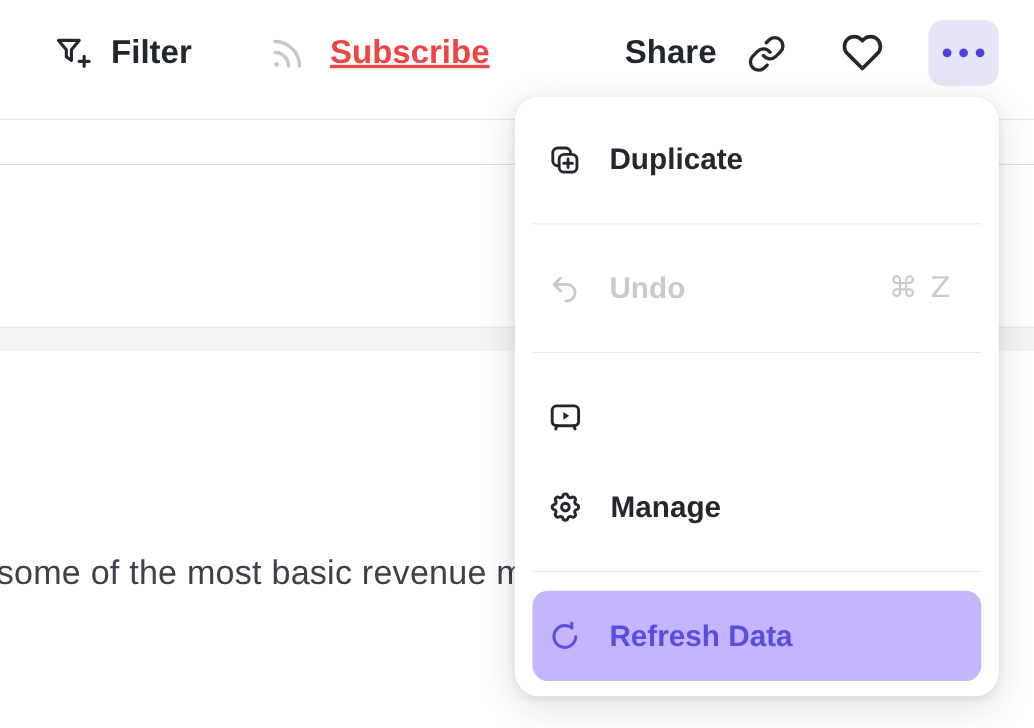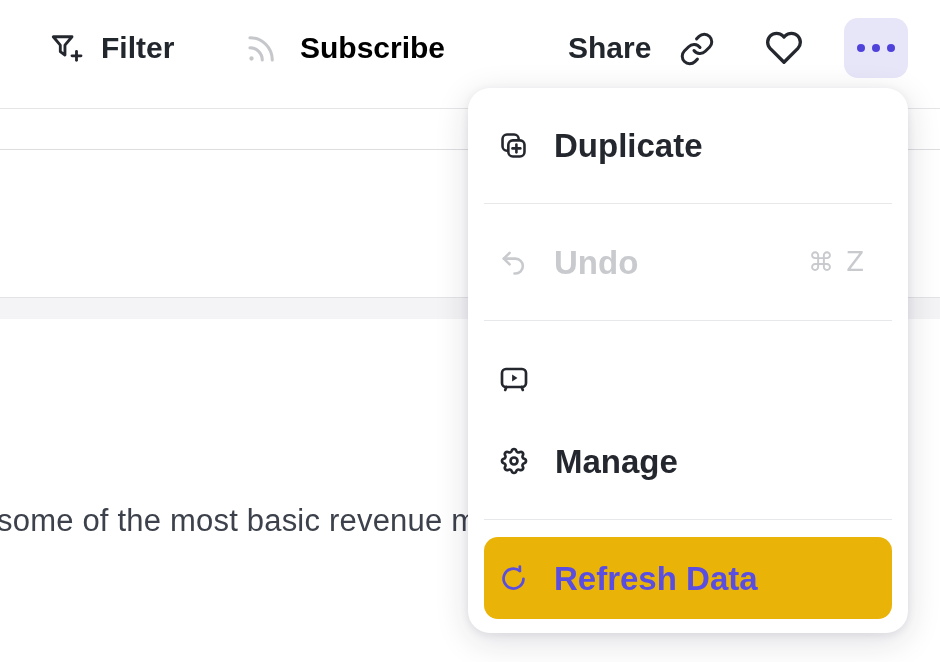--- a/index.html
+++ b/index.html
@@ -23,21 +23,21 @@
     font-size: 31px; font-weight: 400; color: #3c414b;
     white-space: nowrap; letter-spacing: 0.2px;
   }
 
   
   .toolbar { position: absolute; left: 0; top: 0; width: 940px; height: 96px; background: #ffffff; }
   .tb-item { position: absolute; display: flex; align-items: center; cursor: pointer; text-align: center; }
   .tb-label { font-size: 30px; font-weight: 700; line-height: 1; }
   .filter-btn  { left: 48px;  top: 24px; height: 48px; gap: 17px; }
   .subscribe-btn { left: 243px; top: 24px; height: 48px; gap: 20px; color: #c5c7ca; }
-  .subscribe-btn .tb-label { color: #000000; }
+  .subscribe-btn .tb-label { color: #ef4444; text-decoration: underline; }
   .avatar {
     position: absolute; left: 470px; top: 23px; width: 50px; height: 50px;
     border-radius: 50%; background: #c6cfe9; color: #ffffff;
     display: flex; align-items: center; justify-content: center;
     font-size: 23px; font-weight: 700; letter-spacing: 0.5px; cursor: pointer;
   }
   .share-btn { left: 568px; top: 24px; height: 48px; }
   .link-btn  { left: 679px; top: 27px; height: 44px; }
   .heart-btn { left: 763px; top: 25px; height: 46px; }
   .more-btn {
@@ -58,29 +58,29 @@
     background: #ffffff; border-radius: 22px;
     box-shadow: 0 8px 34px rgba(30,30,60,0.14), 0 2px 8px rgba(30,30,60,0.08);
     padding: 16px;
     z-index: 10;
   }
   .menu-item {
     height: 82px; display: flex; align-items: center;
     padding: 0 26px 0 14px; border-radius: 14px; cursor: pointer;
   }
   .menu-item .icon { margin-right: 25px; }
-  .menu-label { font-size: 33px; font-weight: 700; line-height: 1; color: #24272e; }
+  .menu-label { font-size: 27px; font-weight: 700; line-height: 1; color: #24272e; }
   .menu-divider { height: 1px; background: #e7e8ea; margin: 17px 0; }
   .item-disabled { cursor: default; }
   .item-disabled .menu-label { color: #c8cace; text-align: right; }
   .shortcut {
     margin-left: auto; font-size: 26px; font-weight: 400; color: #c8cace;
     font-family: "DejaVu Sans", "Liberation Sans", sans-serif; letter-spacing: 2px;
   }
-  .item-highlight { background: #eab308; }
+  .item-highlight { background: #c4b5fd; }
   .item-highlight .menu-label { color: #5a4ee2; }
   .ic-purple { color: #5a4ee2; }
 </style>
 </head>
 <body>
 
 <div>
   <div class="hline hline-1"></div>
   <div class="card-band"></div>
   <div class="hline hline-2"></div>

